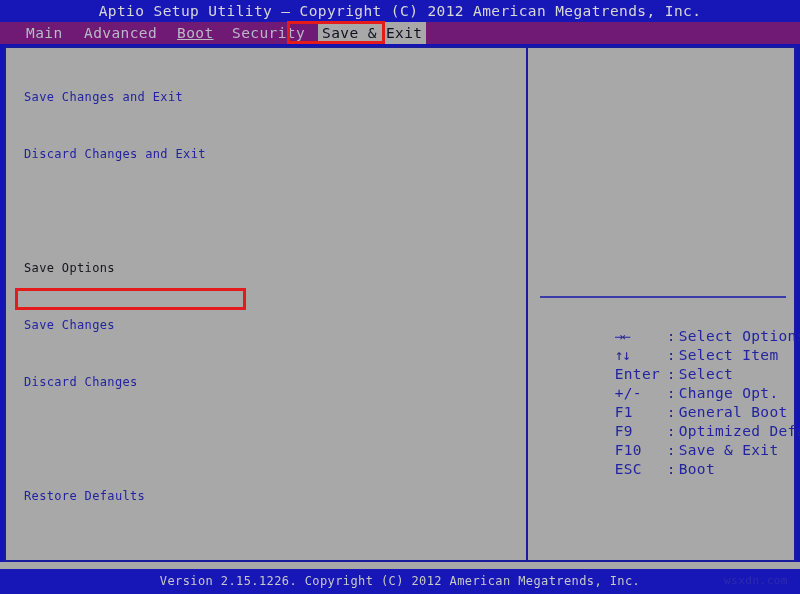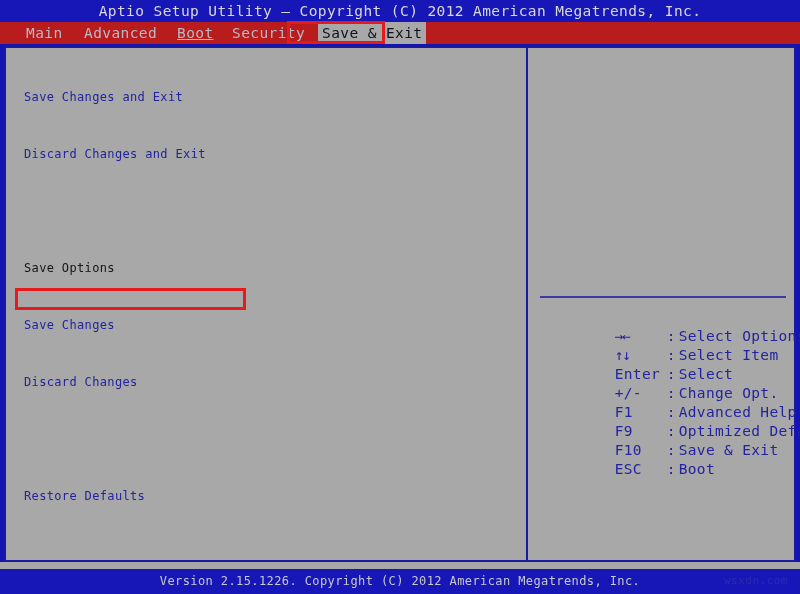--- a/index.html
+++ b/index.html
@@ -35,21 +35,21 @@
     letter-spacing: 0.4px;
     white-space: pre;
   }
 
   
   .menubar {
     position: absolute;
     left: 0; top: 22px;
     width: 800px;
     height: 22px;
-    background: #b91c1c;
+    background: #701a75;
     font-size: 14.5px;
     line-height: 22px;
     white-space: pre;
   }
   .menu-item {
     position: absolute;
     top: 0;
     height: 22px;
     color: #b9b9c6;
     padding: 0 4px;
@@ -249,21 +249,21 @@
       <div class="help-row">
         <span class="help-key arrow-glyph">↑↓</span><span class="help-sep">:</span><span class="help-val">Select Item</span>
       </div>
       <div class="help-row">
         <span class="help-key">Enter</span><span class="help-sep">:</span><span class="help-val">Select</span>
       </div>
       <div class="help-row">
         <span class="help-key">+/-</span><span class="help-sep">:</span><span class="help-val">Change Opt.</span>
       </div>
       <div class="help-row">
-        <span class="help-key">F1</span><span class="help-sep">:</span><span class="help-val">Advanced Help</span>
+        <span class="help-key">F1</span><span class="help-sep">:</span><span class="help-val">General Boot</span>
       </div>
       <div class="help-row">
         <span class="help-key">F9</span><span class="help-sep">:</span><span class="help-val">Optimized Defaults</span>
       </div>
       <div class="help-row">
         <span class="help-key">F10</span><span class="help-sep">:</span><span class="help-val">Save &amp; Exit</span>
       </div>
       <div class="help-row">
         <span class="help-key">ESC</span><span class="help-sep">:</span><span class="help-val">Boot</span>
       </div>

